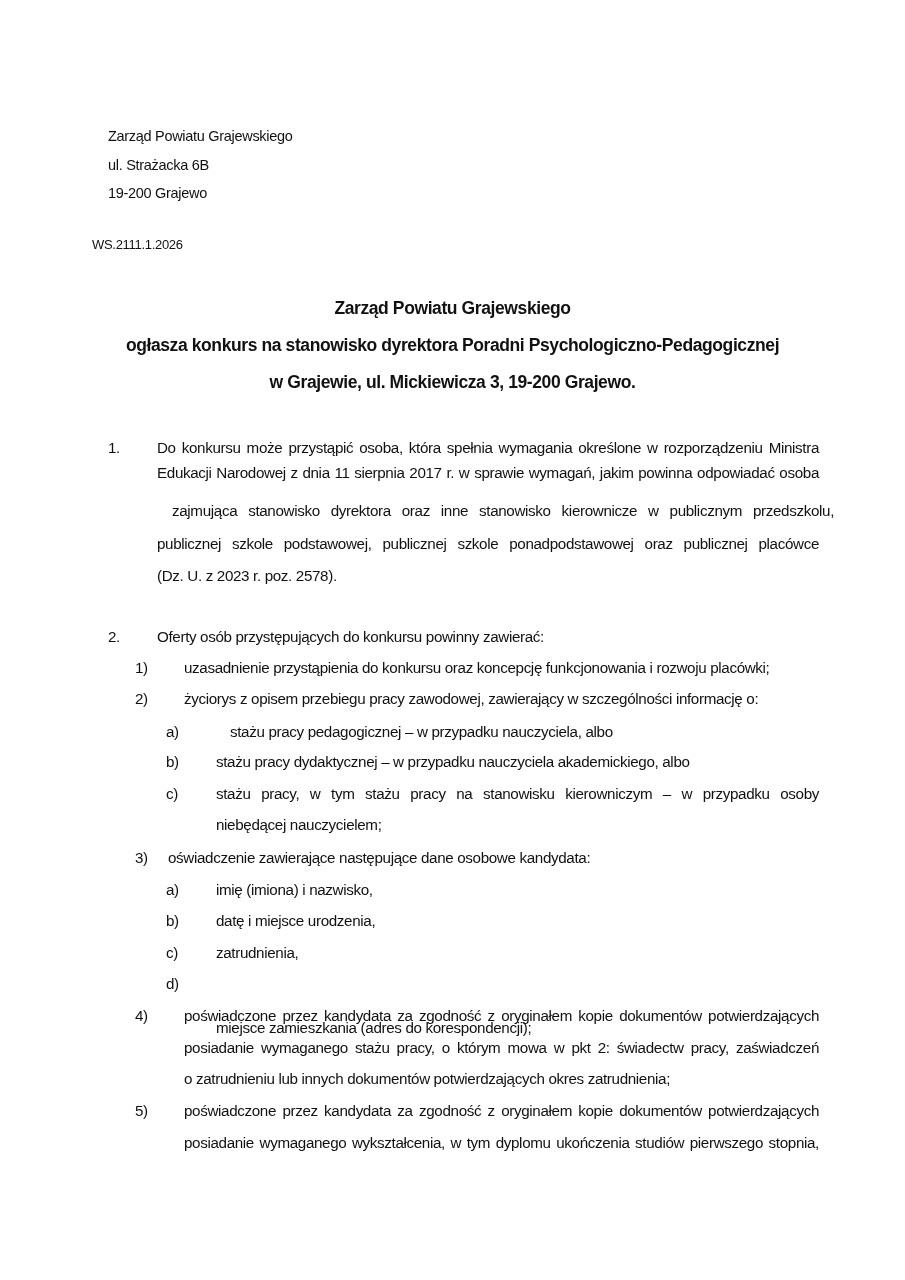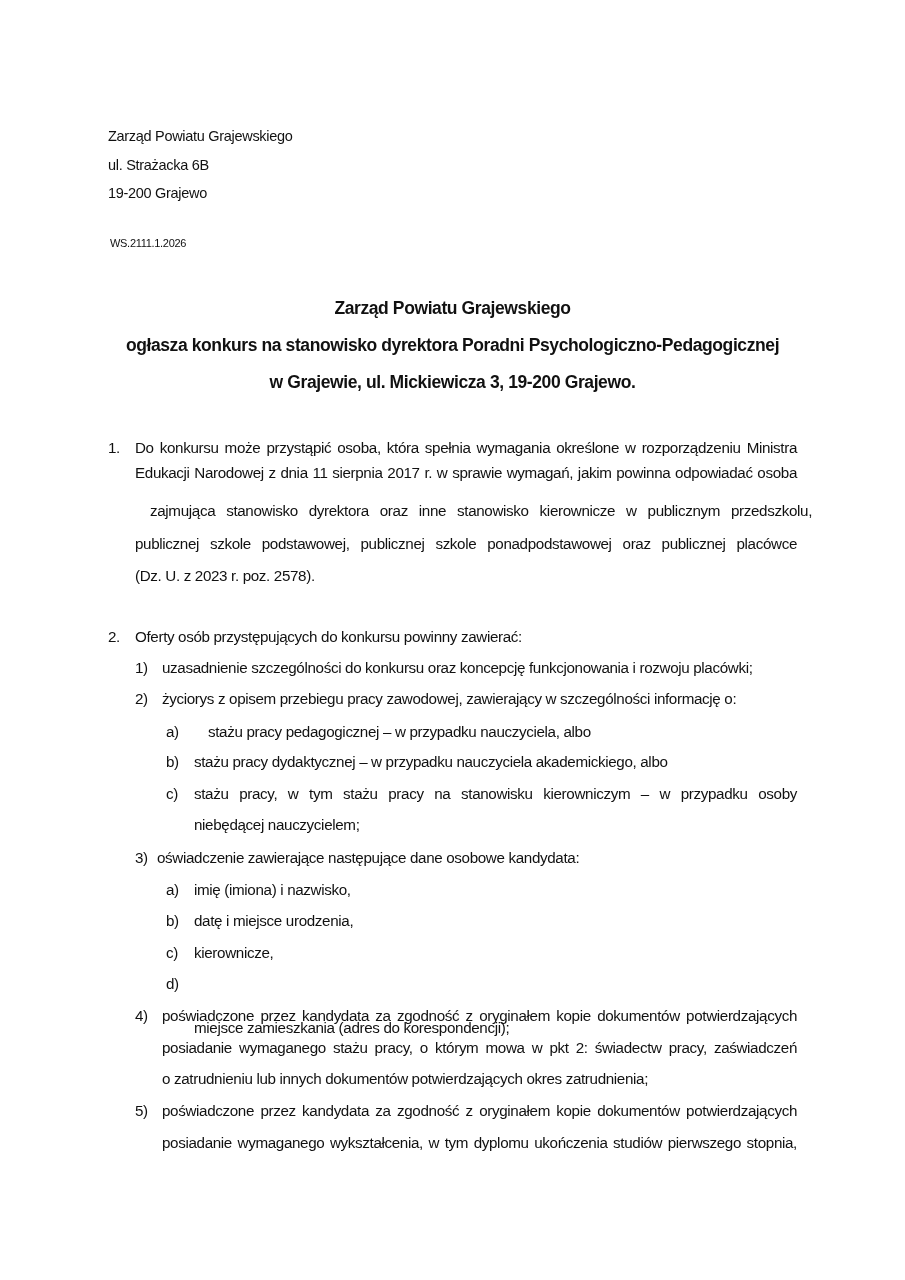--- a/index.html
+++ b/index.html
@@ -2,23 +2,23 @@
 <html><head>
 <meta charset="utf-8">
 <style>
   html, body { margin: 0; padding: 0; background: #ffffff; }
   body {
     width: 905px; height: 1280px; position: relative; overflow: hidden;
     font-family: "Liberation Sans", sans-serif; color: #111111;
   }
   .page { position: absolute; left: 0; top: 0; width: 905px; height: 1280px; }
   .addr { position: absolute; left: 108px; font-size: 14.5px; line-height: 20px; letter-spacing: -0.3px; }
-  .ref { position: absolute; left: 110px; top: 237px; font-size: 11px; letter-spacing: -0.3px; }
+  .ref { position: absolute; left: 92px; top: 237px; font-size: 13px; letter-spacing: -0.3px; }
   .title { position: absolute; left: 0; width: 905px; text-align: center; font-weight: bold; font-size: 17.5px; letter-spacing: -0.4px; }
-  .line { position: absolute; font-size: 15.2px; line-height: 20px; letter-spacing: -0.35px; white-space: nowrap; }
+  .line { position: absolute; font-size: 15.2px; line-height: 20px; letter-spacing: -0.35px; white-space: nowrap; margin-left: 22px; }
   .just { text-align: justify; text-align-last: justify; white-space: normal; }
   .num { position: absolute; font-size: 15.2px; line-height: 20px; letter-spacing: -0.35px; }
 </style>
 </head>
 <body>
 
 <div class="page">
 
   <div>
     <div class="addr" style="top:126px">Zarząd Powiatu Grajewskiego</div>
@@ -41,46 +41,46 @@
     <div class="line just" style="left:150px;width:662px;top:501px">zajmująca stanowisko dyrektora oraz inne stanowisko kierownicze w publicznym przedszkolu,</div>
     <div class="line just" style="left:135px;width:662px;top:534px">publicznej szkole podstawowej, publicznej szkole ponadpodstawowej oraz publicznej placówce</div>
     <div class="line" style="left:135px;top:566px">(Dz. U. z 2023 r. poz. 2578).</div>
   </div>
 
   <div>
     <div class="num" style="left:108px;top:627px">2.</div>
     <div class="line" style="left:135px;top:627px">Oferty osób przystępujących do konkursu powinny zawierać:</div>
 
     <div class="num" style="left:135px;top:658px">1)</div>
-    <div class="line" style="left:162px;top:658px">uzasadnienie szczególności do konkursu oraz koncepcję funkcjonowania i rozwoju placówki;</div>
+    <div class="line" style="left:162px;top:658px">uzasadnienie przystąpienia do konkursu oraz koncepcję funkcjonowania i rozwoju placówki;</div>
 
     <div class="num" style="left:135px;top:689px">2)</div>
     <div class="line" style="left:162px;top:689px">życiorys z opisem przebiegu pracy zawodowej, zawierający w szczególności informację o:</div>
 
     <div class="num" style="left:166px;top:722px">a)</div>
     <div class="line" style="left:208px;top:722px">stażu pracy pedagogicznej – w przypadku nauczyciela, albo</div>
 
     <div class="num" style="left:166px;top:752px">b)</div>
     <div class="line" style="left:194px;top:752px">stażu pracy dydaktycznej – w przypadku nauczyciela akademickiego, albo</div>
 
     <div class="num" style="left:166px;top:784px">c)</div>
     <div class="line just" style="left:194px;width:603px;top:784px">stażu pracy, w tym stażu pracy na stanowisku kierowniczym – w przypadku osoby</div>
     <div class="line" style="left:194px;top:815px">niebędącej nauczycielem;</div>
 
     <div class="num" style="left:135px;top:848px">3)</div>
-    <div class="line" style="left:157px;top:848px">oświadczenie zawierające następujące dane osobowe kandydata:</div>
+    <div class="line" style="left:146px;top:848px">oświadczenie zawierające następujące dane osobowe kandydata:</div>
 
     <div class="num" style="left:166px;top:880px">a)</div>
     <div class="line" style="left:194px;top:880px">imię (imiona) i nazwisko,</div>
 
     <div class="num" style="left:166px;top:911px">b)</div>
     <div class="line" style="left:194px;top:911px">datę i miejsce urodzenia,</div>
 
     <div class="num" style="left:166px;top:943px">c)</div>
-    <div class="line" style="left:194px;top:943px">kierownicze,</div>
+    <div class="line" style="left:194px;top:943px">zatrudnienia,</div>
 
     <div class="num" style="left:166px;top:974px">d)</div>
     <div class="line" style="left:194px;top:1018px">miejsce zamieszkania (adres do korespondencji);</div>
 
     <div class="num" style="left:135px;top:1006px">4)</div>
     <div class="line just" style="left:162px;width:635px;top:1006px">poświadczone przez kandydata za zgodność z oryginałem kopie dokumentów potwierdzających</div>
     <div class="line just" style="left:162px;width:635px;top:1038px">posiadanie wymaganego stażu pracy, o którym mowa w pkt 2: świadectw pracy, zaświadczeń</div>
     <div class="line" style="left:162px;top:1069px">o zatrudnieniu lub innych dokumentów potwierdzających okres zatrudnienia;</div>
 
     <div class="num" style="left:135px;top:1101px">5)</div>

